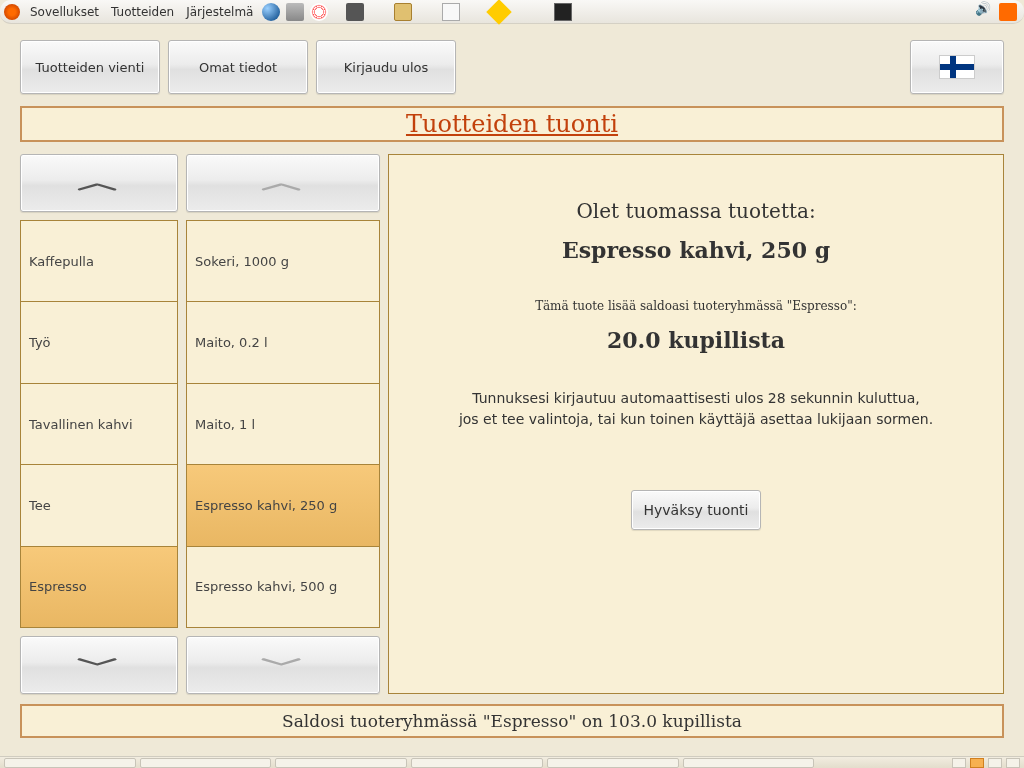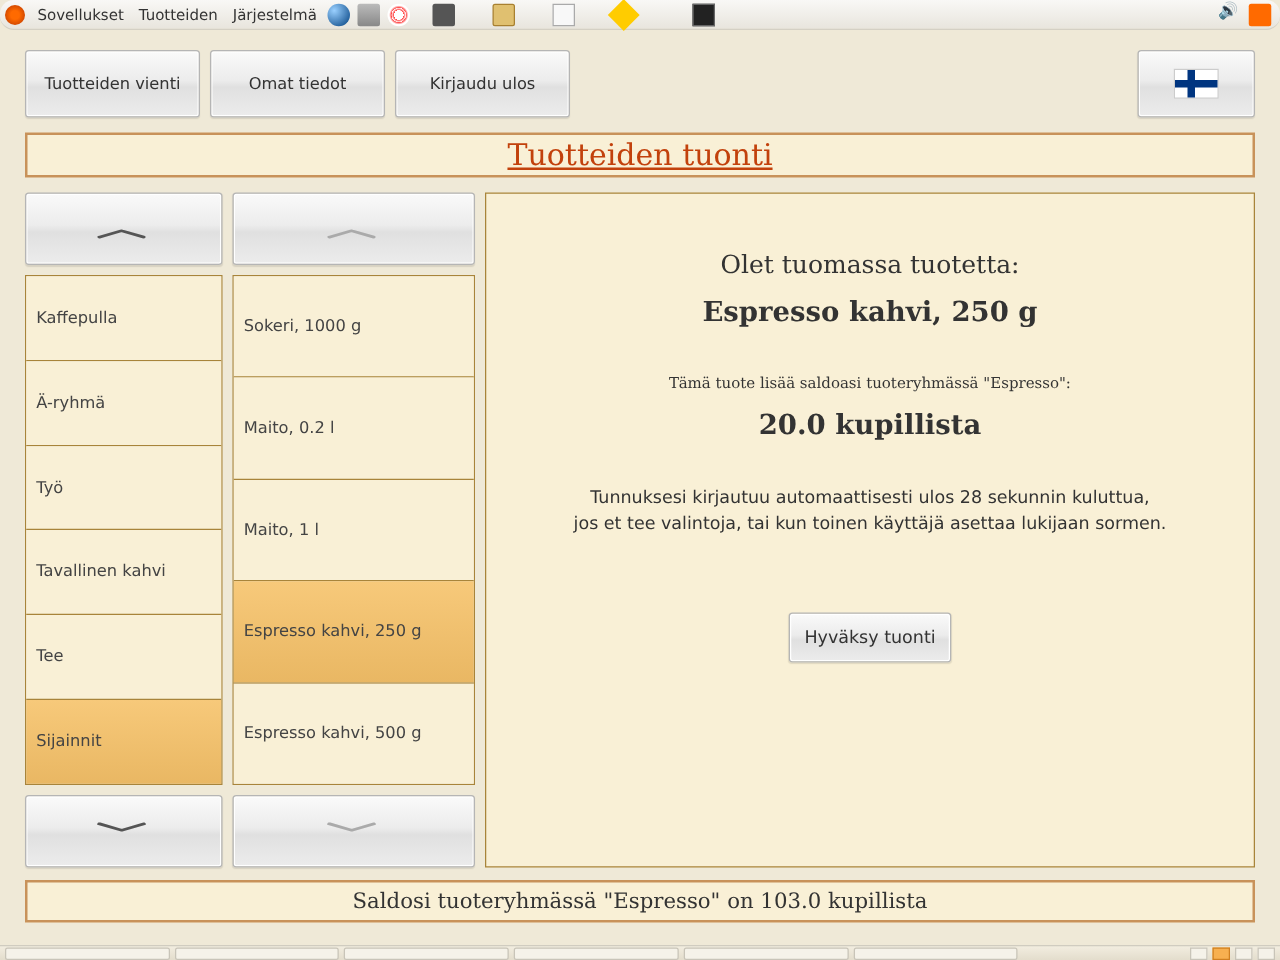--- a/index.html
+++ b/index.html
@@ -157,25 +157,24 @@
   <div class="banner">Tuotteiden tuonti</div>
 
   <div class="columns">
 
     <div class="col1">
       <div class="btn scroll-btn">
         <span class="chevron">︿</span>
       </div>
       <div class="list">
         <div class="list-item">Kaffepulla</div>
-        <div class="list-item">Ä-ryhmä</div>
         <div class="list-item">Työ</div>
         <div class="list-item">Tavallinen kahvi</div>
         <div class="list-item">Tee</div>
-        <div class="list-item selected-cat">Sijainnit</div>
+        <div class="list-item selected-cat">Espresso</div>
       </div>
       <div class="btn scroll-btn">
         <span class="chevron">﹀</span>
       </div>
     </div>
 
     <div class="col2">
       <div class="btn scroll-btn">
         <span class="chevron dim">︿</span>
       </div>

